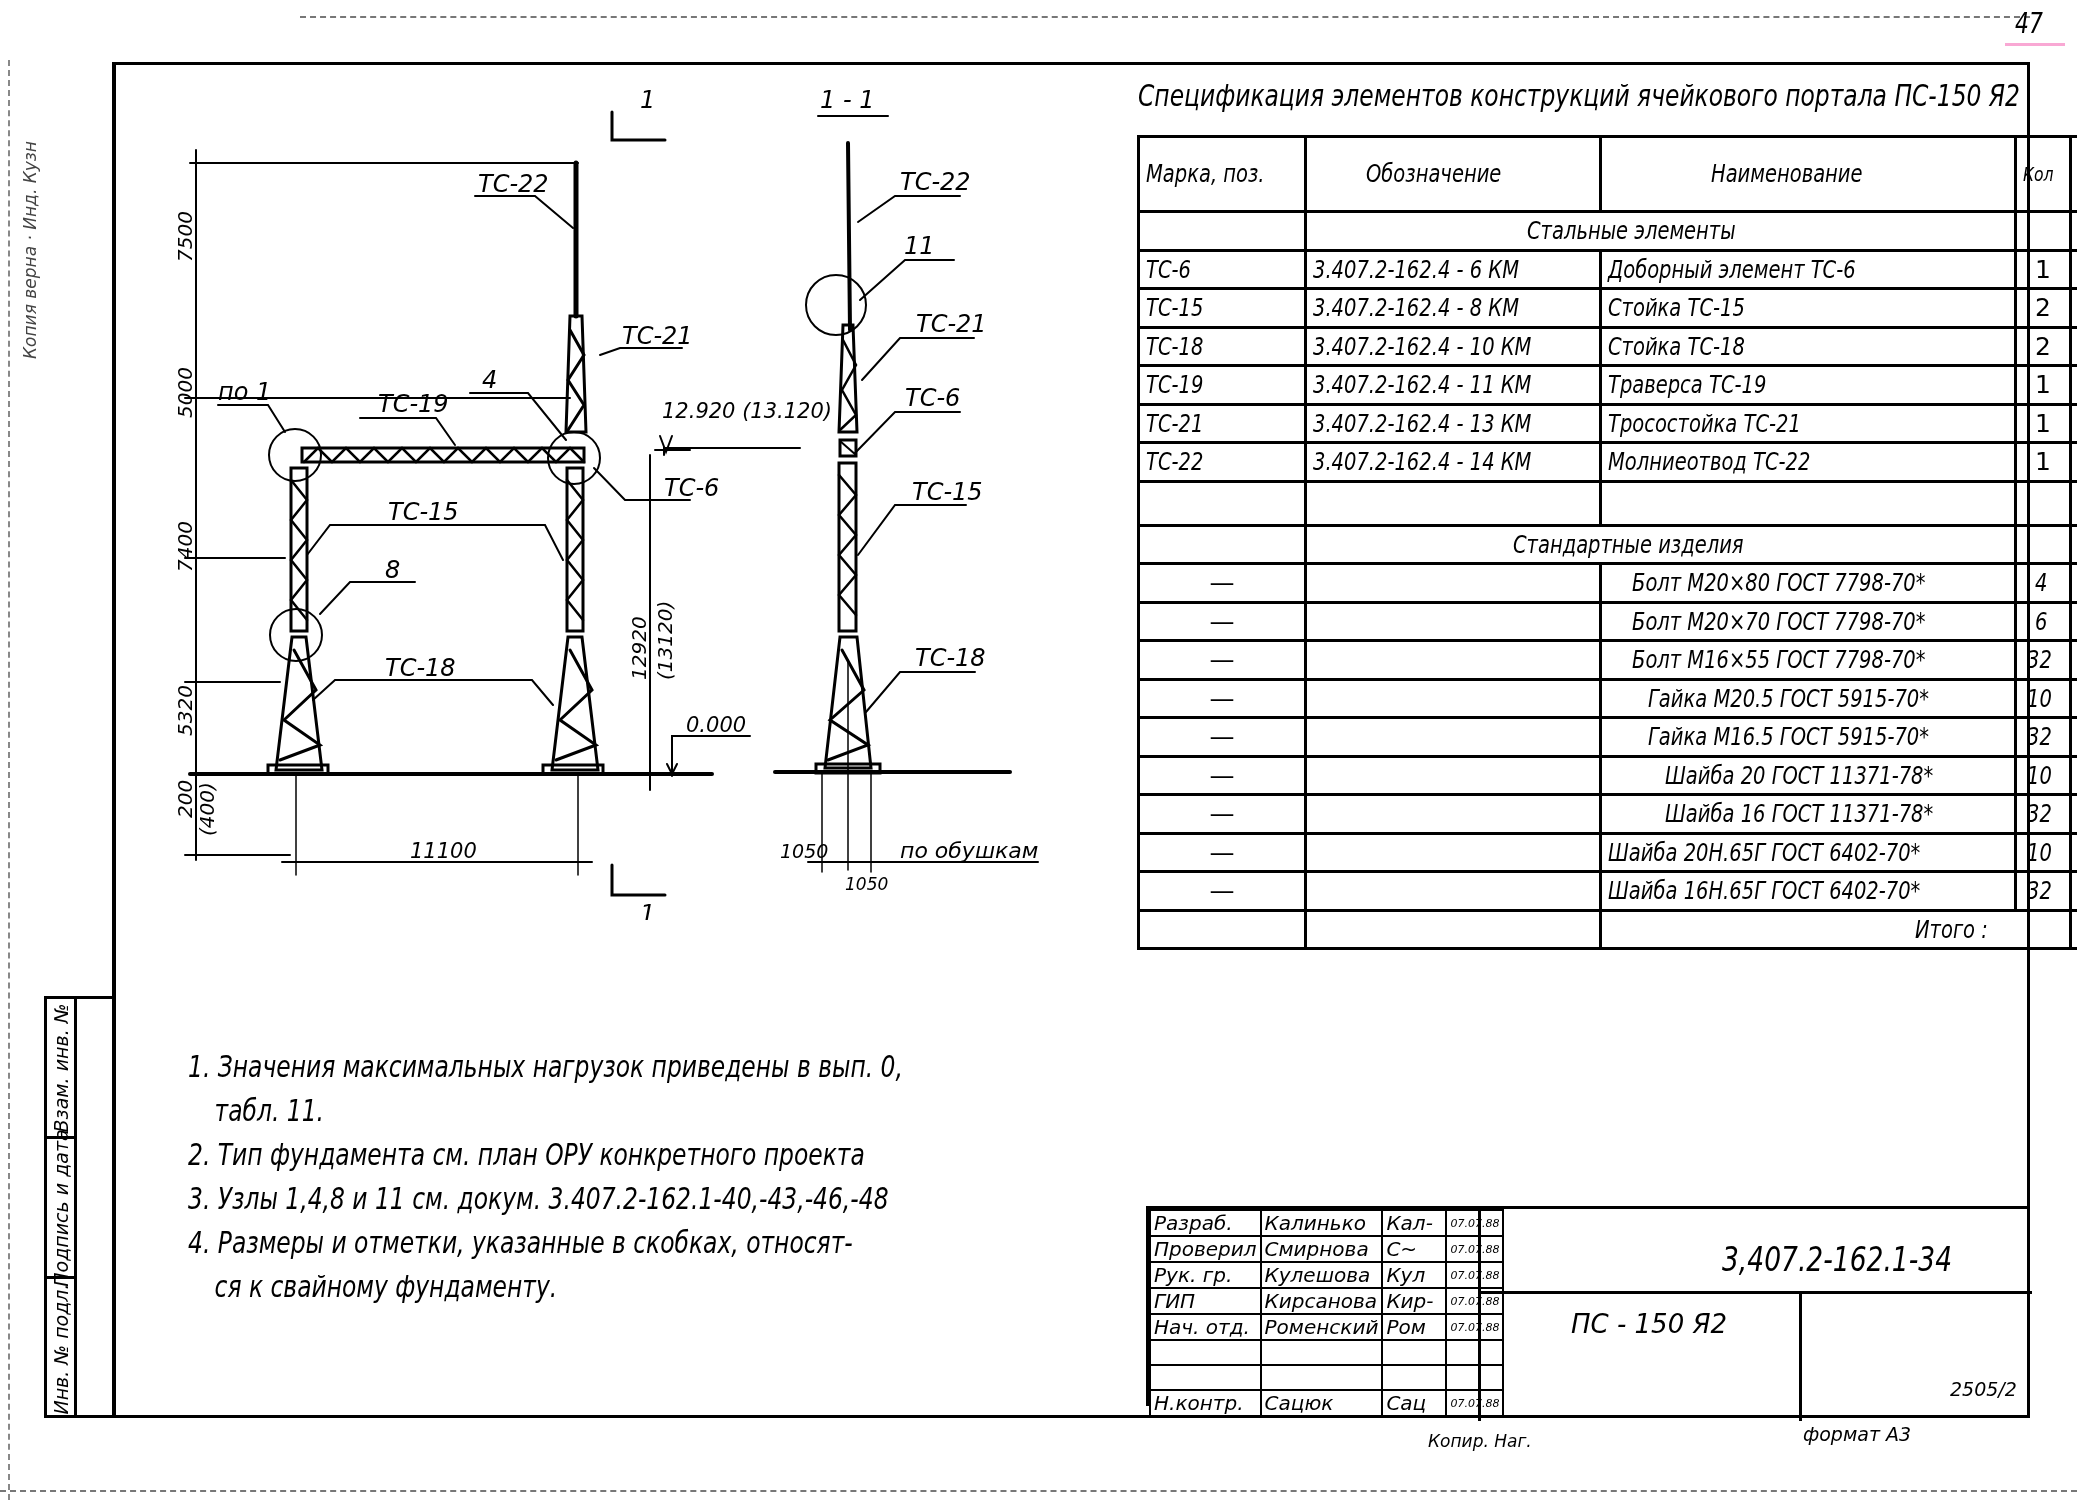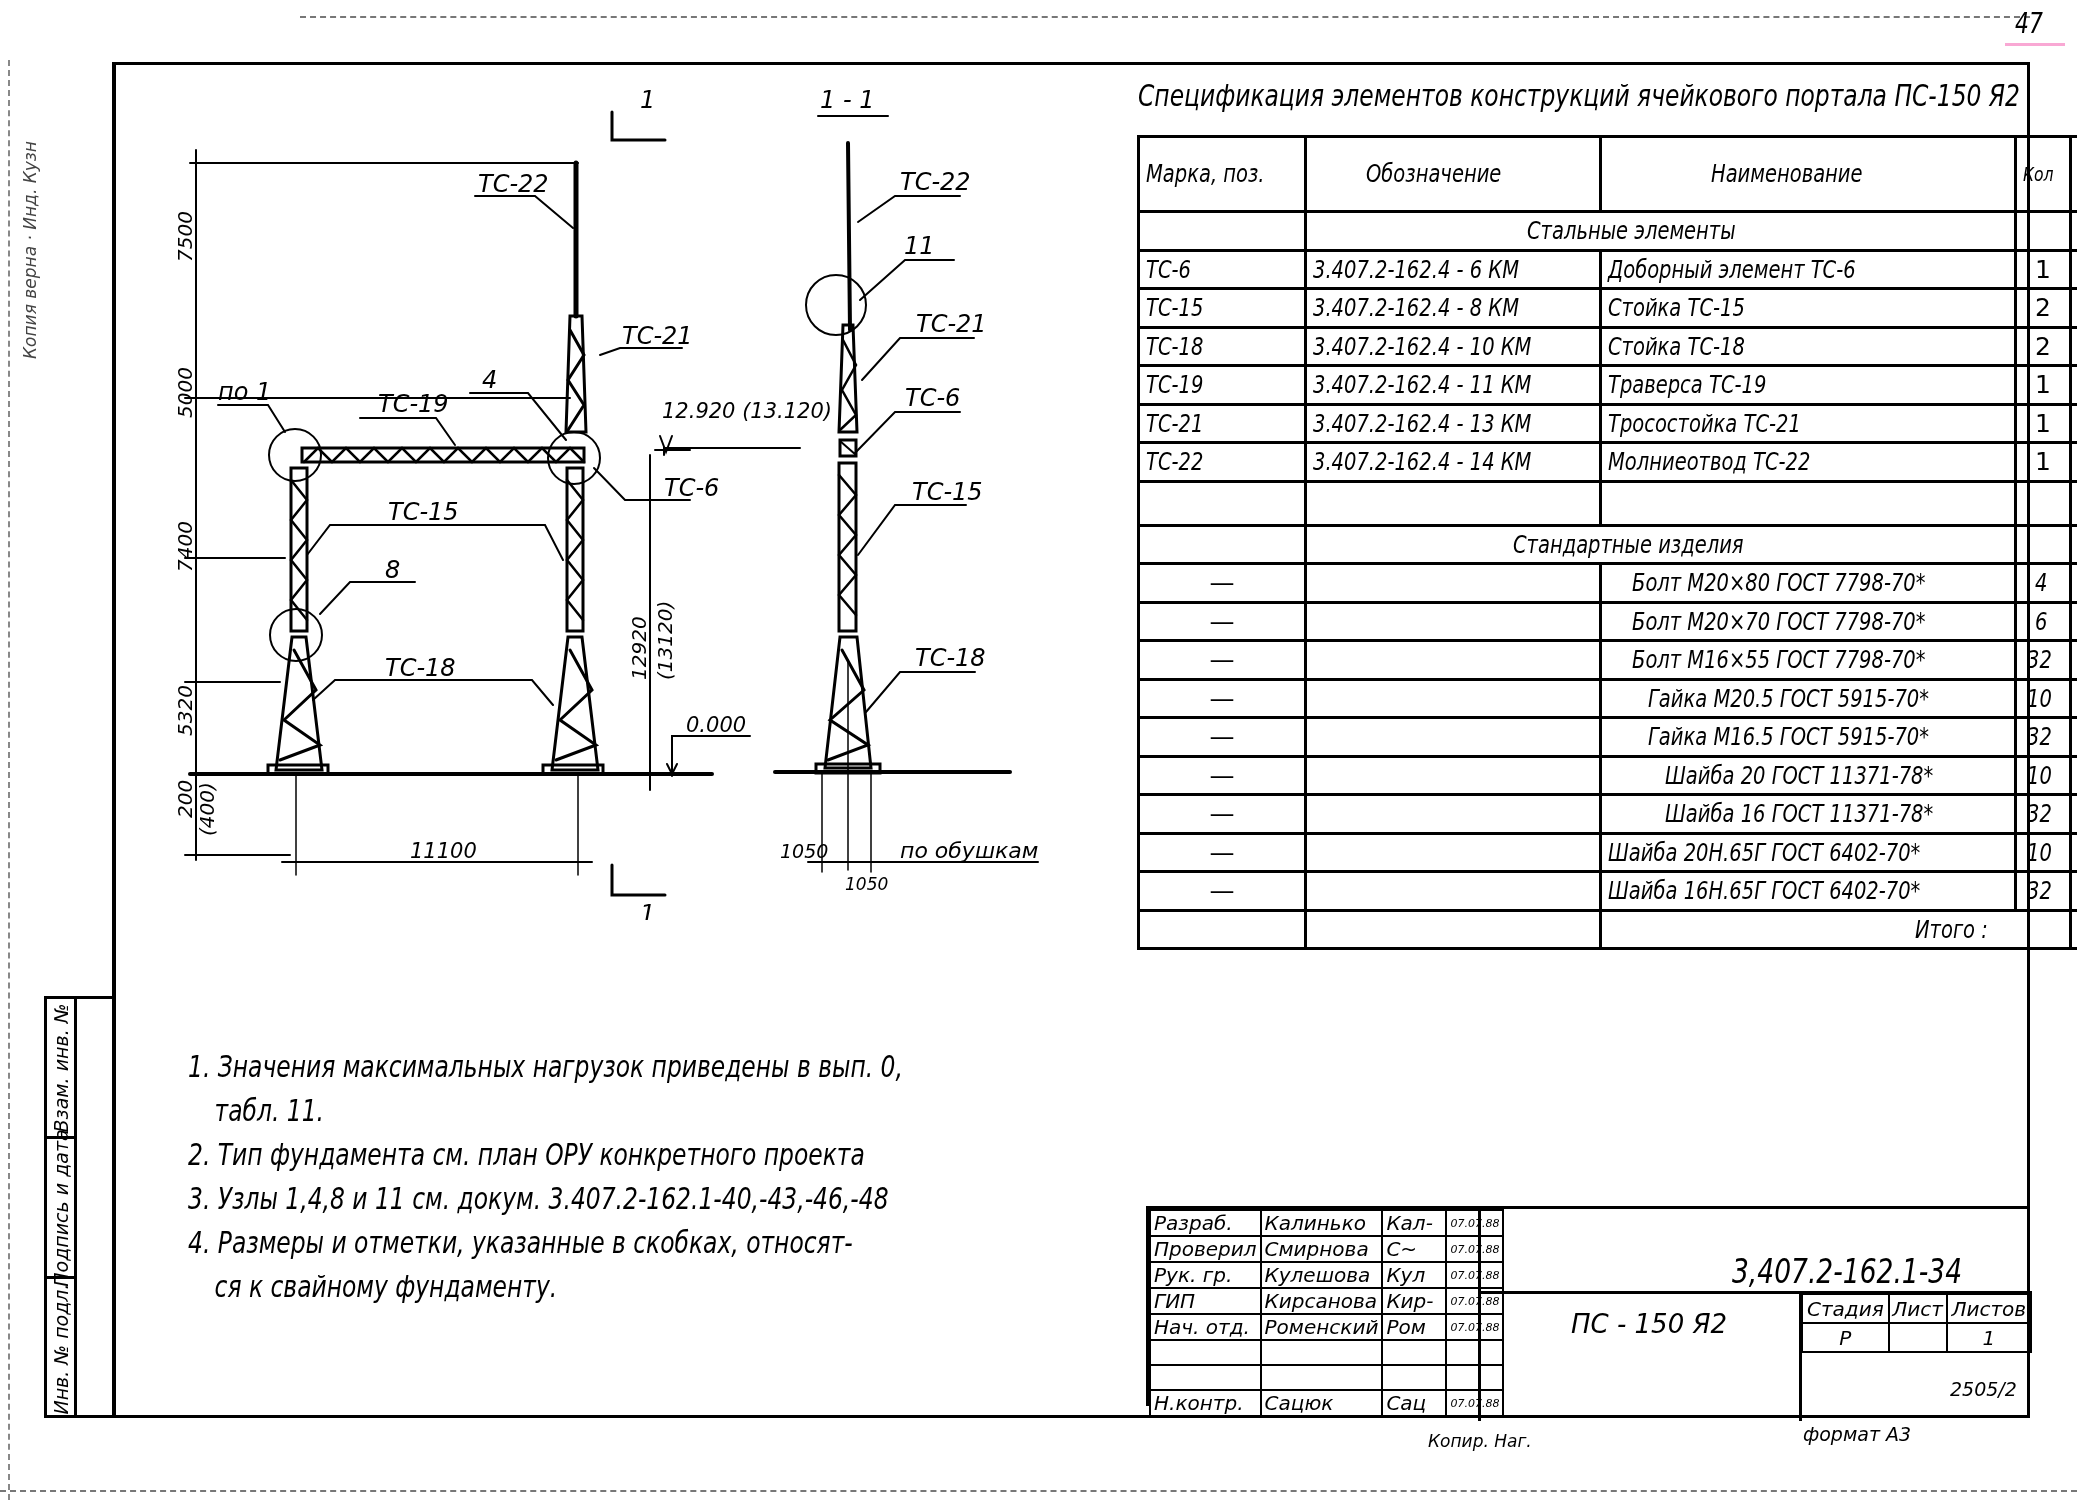--- a/index.html
+++ b/index.html
@@ -32,21 +32,21 @@
     .small-head { font-size: 20px !important; line-height: 21px; }
     
     #notes { position: absolute; left: 188px; top: 1045px; font-size: 30px; line-height: 44px; }
     #notes .note { display: block; }
     #notes .cont { padding-left: 34px; }
     
     #title-block { position: absolute; left: 1146px; top: 1206px; width: 883px; height: 200px; border-top: 3px solid #000; border-left: 3px solid #000; box-sizing: border-box; }
     .tb-grid { position: absolute; left: 0; top: 0; border-collapse: collapse; }
     .tb-grid td { border: 2px solid #000; height: 23px; padding: 0 3px; font-size: 20px; white-space: nowrap; overflow: hidden; font-style: italic; }
     .tb-date { font-size: 11px !important; }
-    #doc-code { position: absolute; left: 573px; top: 42px; font-size: 34px; margin-left: 10px; }
+    #doc-code { position: absolute; left: 573px; top: 30px; font-size: 34px; }
     #tb-hline { position: absolute; left: 329px; top: 82px; width: 554px; border-top: 3px solid #000; }
     #tb-vline1 { position: absolute; left: 329px; top: 0; height: 212px; border-left: 3px solid #000; }
     #tb-vline2 { position: absolute; left: 650px; top: 82px; height: 130px; border-left: 3px solid #000; }
     #tb-name { position: absolute; left: 332px; top: 88px; width: 318px; text-align: center; font-size: 24px; line-height: 22px; font-style: italic; }
     #tb-name .pc { display: block; margin-top: 16px; font-size: 26px; padding-left: 18px; }
     #tb-stage-table { position: absolute; left: 652px; top: 84px; border-collapse: collapse; width: 231px; }
     #tb-stage-table td { border: 2px solid #000; height: 27px; text-align: center; font-size: 20px; font-style: italic; padding: 0; }
     #tb-org { position: absolute; left: 652px; top: 143px; width: 231px; text-align: center; font-size: 22px; line-height: 20px; font-style: italic; }
     #tb-org .sub { font-size: 17px; display: block; }
     #below-tb-left { position: absolute; left: 1428px; top: 1423px; font-size: 17px; font-style: italic; margin-top: 8px; }
@@ -428,31 +428,17 @@
         </tr>
   </tbody>
     </table>
   <div id="tb-vline1"></div>
   <div id="tb-hline"></div>
   <div id="tb-vline2"></div>
   <div id="doc-code"><span class="hw">3,407.2-162.1-34</span></div>
   <div id="tb-name">
     <span class="pc">ПС - 150 Я2</span>
   </div>
-  <table id="tb-stage-table">
-    <tbody>
-        <tr>
-          <td>Стадия</td>
-          <td>Лист</td>
-          <td>Листов</td>
-        </tr>
-    <tr>
-          <td>Р</td>
-          <td></td>
-          <td>1</td>
-        </tr>
-  </tbody>
-    </table>
 </div>
 
 <div id="below-tb-left">Копир. Наг.</div>
 <div id="below-tb-right">формат А3</div>
 <div id="sheet-num-bottom">2505/2</div>
 
 </body></html>

